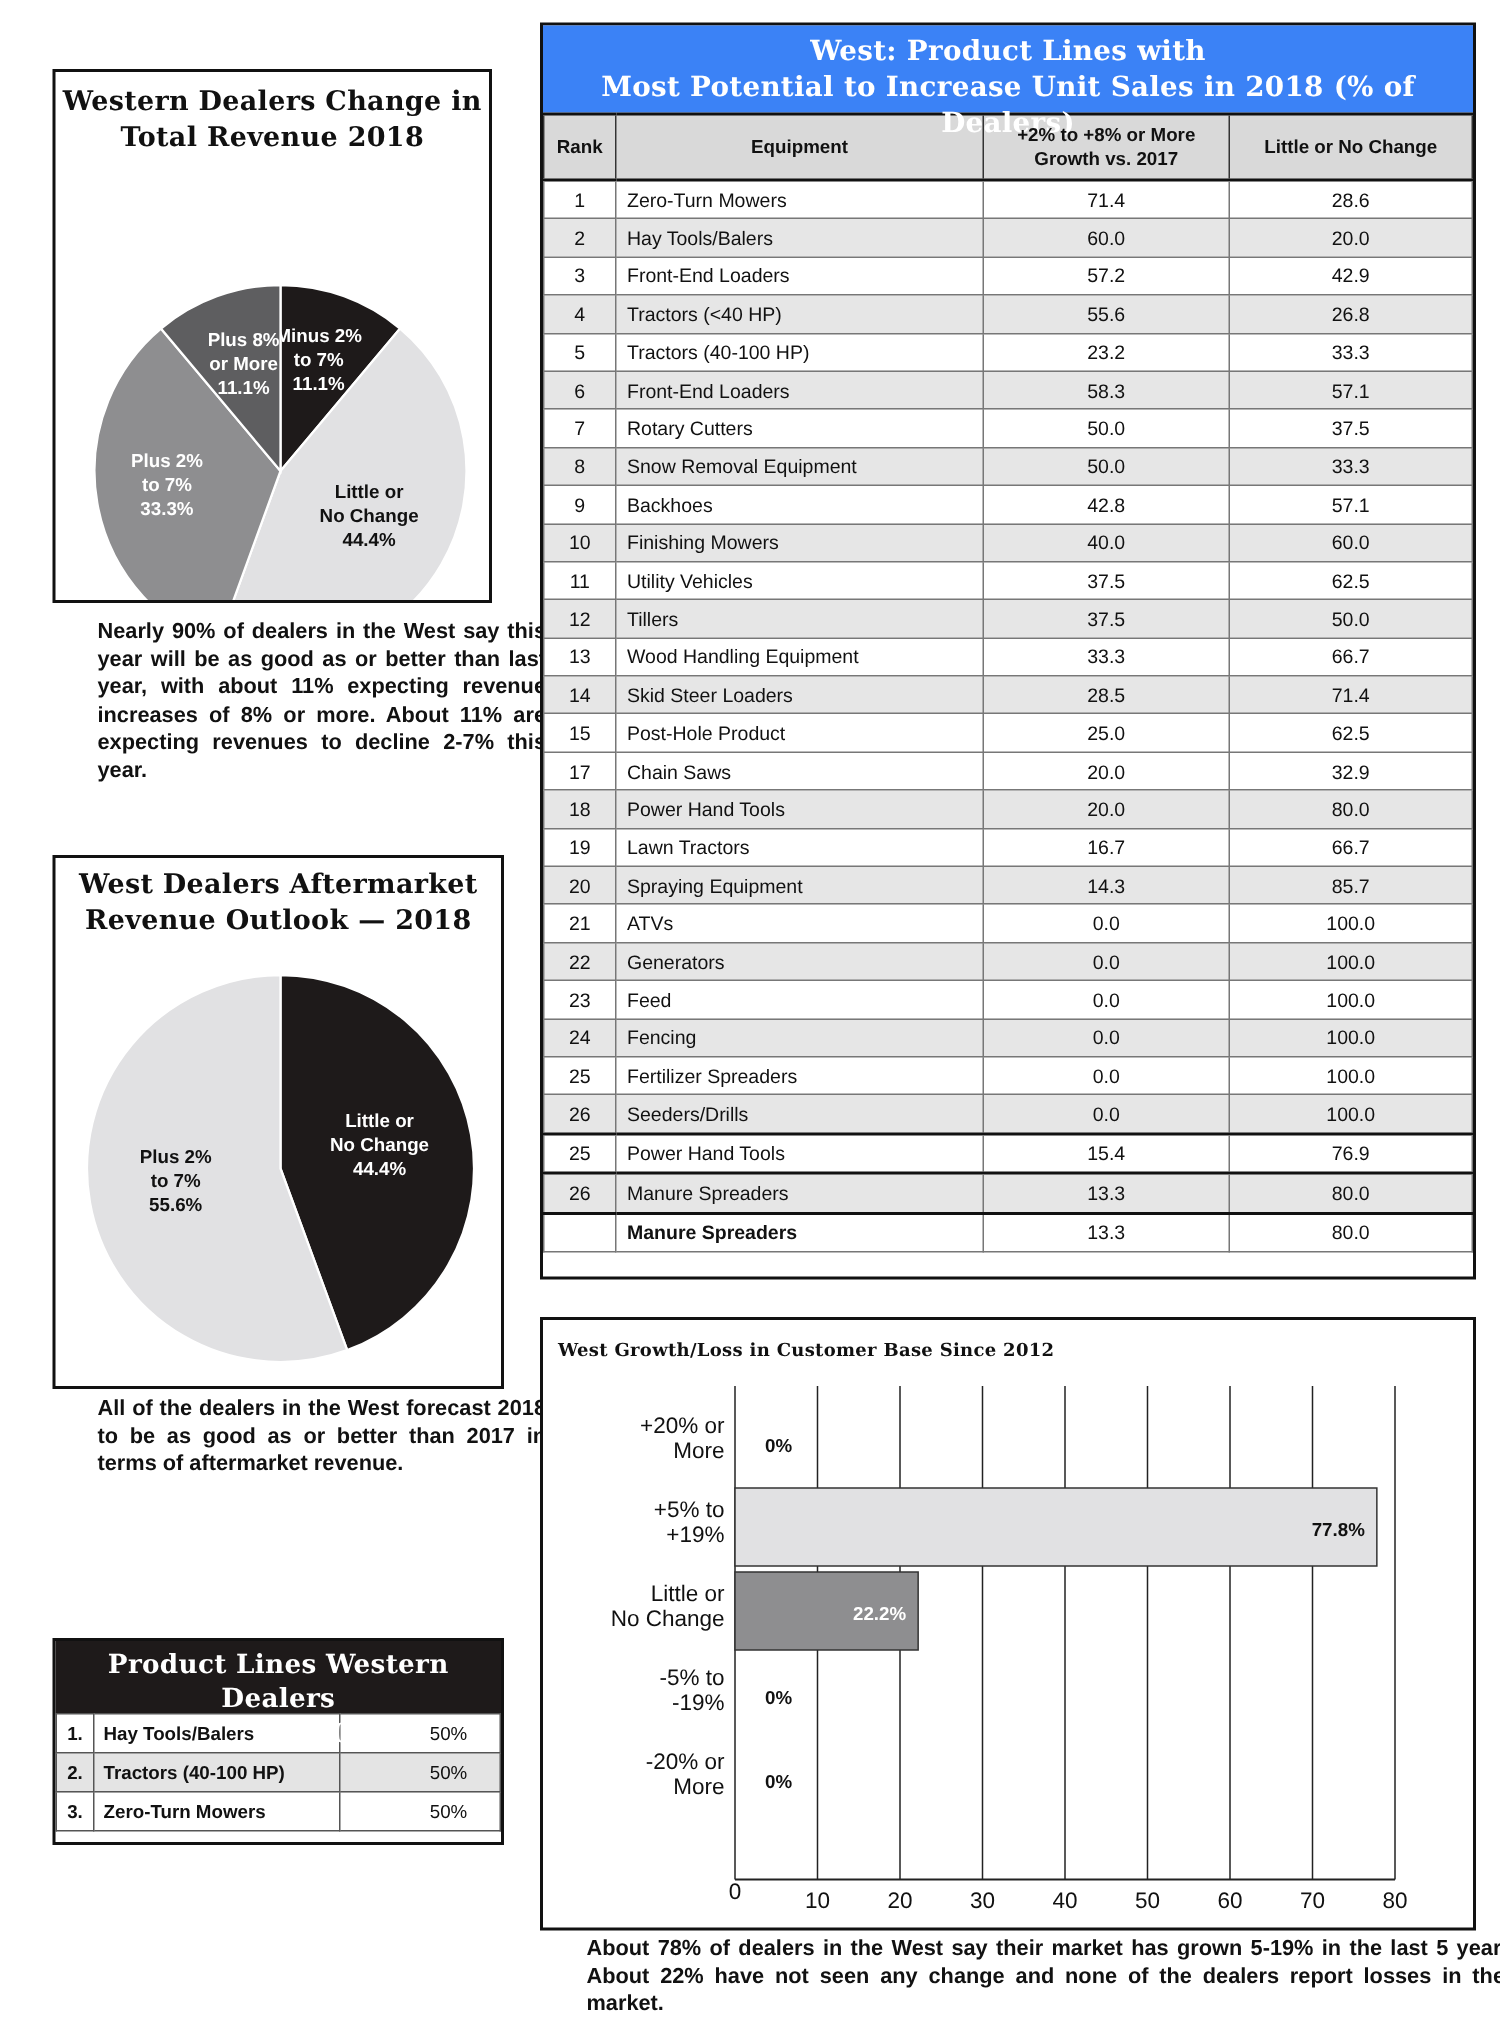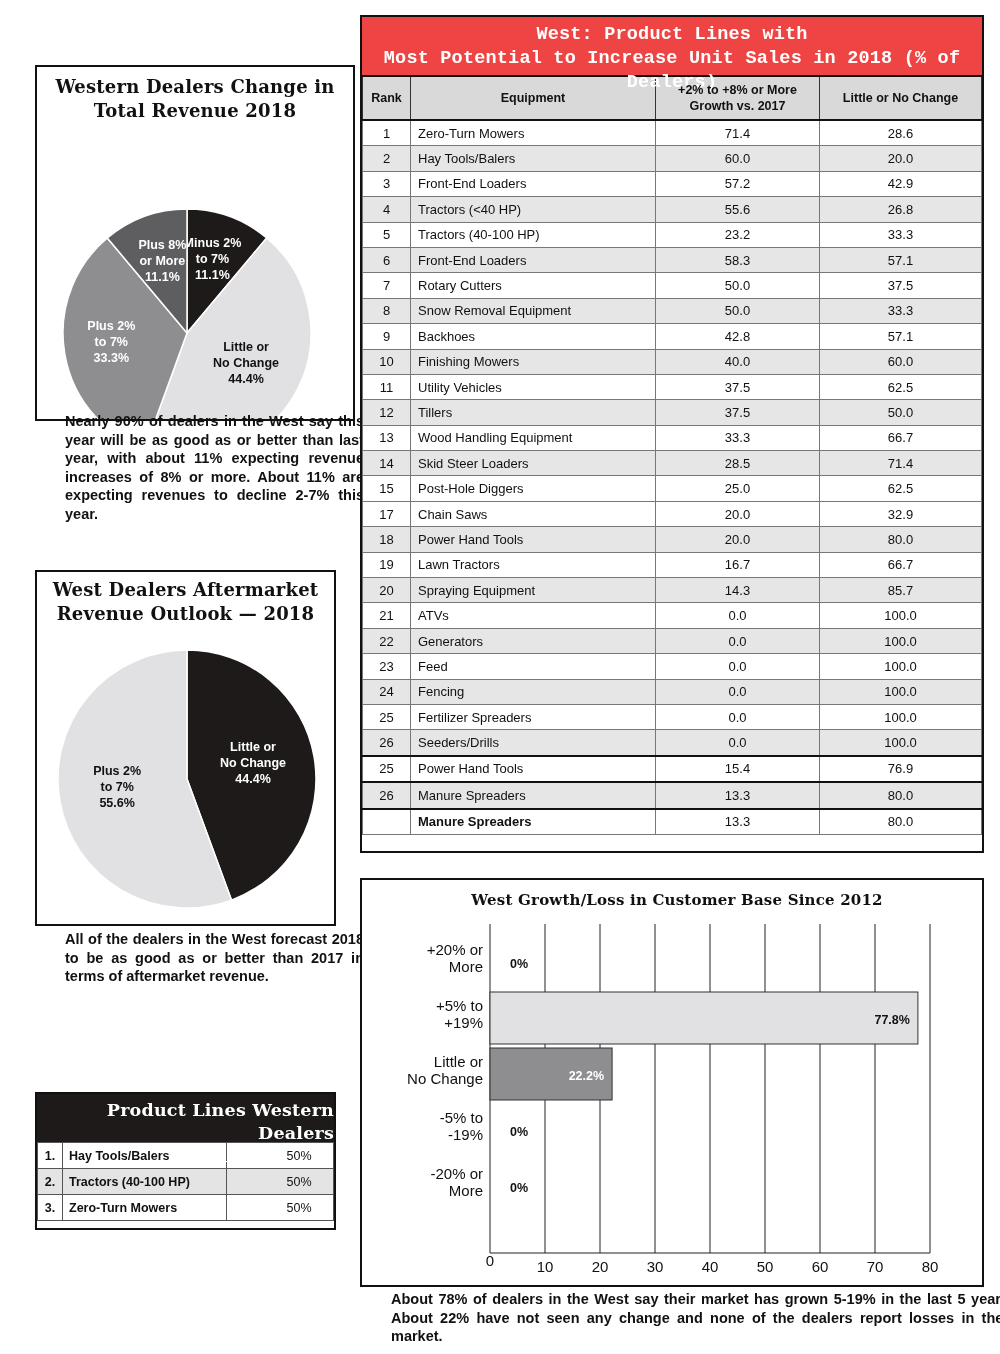--- a/index.html
+++ b/index.html
@@ -1,51 +1,51 @@
 <!DOCTYPE html>
 <html><head>
 <meta charset="utf-8">
 <style>
   html,body{margin:0;padding:0;background:#fff;}
   body{width:1000px;height:1354px;position:relative;font-family:"Liberation Sans",sans-serif;color:#111;overflow:hidden;}
   .serif-title{font-family:"DejaVu Serif","Liberation Serif",serif;font-weight:bold;letter-spacing:0.2px;}
   .box{position:absolute;border:2px solid #111;background:#fff;box-sizing:border-box;}
   .caption{position:absolute;font-weight:bold;font-size:14.5px;line-height:18.5px;text-align:justify;color:#111;margin-left:29px;}
   
-  #pie1-box{left:35px;top:65px;width:320px;height:356px;}
+  #pie1-box{left:35px;top:46px;width:293px;height:356px;}
   #pie1-box .title{position:absolute;left:0;right:0;top:8px;text-align:center;font-size:18px;line-height:24px;}
   #pie1-svg{position:absolute;left:0;top:0;}
   #cap1{left:36px;top:412px;width:299px;}
   
   #pie2-box{left:35px;top:570px;width:301px;height:356px;}
   #pie2-box .title{position:absolute;left:0;right:0;top:6px;text-align:center;font-size:18px;line-height:24px;}
   #pie2-svg{position:absolute;left:0;top:0;}
   #cap2{left:36px;top:930px;width:299px;}
   
   #add-box{left:35px;top:1092px;width:301px;height:138px;border-color:#111;}
-  #add-head{background:#1e1a1a;color:#fff;text-align:right;font-size:17.5px;line-height:23px;padding:5px 0 16px 0;height:48px;box-sizing:border-box;}
+  #add-head{background:#1e1a1a;color:#fff;text-align:center;font-size:17.5px;line-height:23px;padding:5px 0 16px 0;height:48px;box-sizing:border-box;}
   #add-table{border-collapse:collapse;width:100%;}
   #add-table td{border:1px solid #555;height:25px;font-size:12.5px;font-weight:bold;padding:0 6px;}
   #add-table tr.alt td{background:#e4e4e4;}
   #add-table td.num{width:24px;text-align:center;padding:0;}
   #add-table td.pct{width:56px;text-align:center;font-weight:normal;padding-left:44px;}
   
   #main-box{left:360px;top:15px;width:624px;height:838px;border:2px solid #111;}
-  #main-head{background:#ef4444;color:#fff;text-align:center;font-size:18.5px;line-height:24px;height:58px;padding-top:6px;box-sizing:border-box;font-family:Liberation Mono, monospace;}
+  #main-head{background:#3b82f6;color:#fff;text-align:center;font-size:18.5px;line-height:24px;height:58px;padding-top:6px;box-sizing:border-box;}
   #main-table{border-collapse:collapse;width:100%;table-layout:fixed;}
   #main-table th{background:#d9d9d9;font-size:12.5px;font-weight:bold;height:40px;border:1px solid #333;border-top:2px solid #111;border-bottom:2px solid #111;line-height:16px;}
   #main-table td{font-size:13px;height:24.4px;border:1px solid #777;padding:0;}
   #main-table tr.alt td{background:#e6e6e6;}
   #main-table td.c{text-align:center;}
   #main-table td.eq{padding-left:7px;}
   #main-table tr.bold td.eq{font-weight:bold;}
   #main-table tr.thick td{border-top:2px solid #111;}
   
   #bar-box{left:360px;top:878px;width:624px;height:409px;}
-  #bar-box .title{position:absolute;left:10px;right:0;top:8px;text-align:center;font-size:15px;line-height:24px;}
+  #bar-box .title{position:absolute;left:10px;right:0;top:8px;text-align:left;font-size:12px;line-height:24px;}
   #bar-svg{position:absolute;left:0;top:0;}
   #cap3{left:362px;top:1290px;width:622px;}
 </style>
 </head>
 <body>
 
 <div class="box" id="pie1-box">
   <div class="title serif-title">
     <div>Western Dealers Change in</div>
     <div>Total Revenue 2018</div>
@@ -206,21 +206,21 @@
           <td class="c">66.7</td>
         </tr>
         <tr class="alt">
           <td class="c">14</td>
           <td class="eq">Skid Steer Loaders</td>
           <td class="c">28.5</td>
           <td class="c">71.4</td>
         </tr>
         <tr class="">
           <td class="c">15</td>
-          <td class="eq">Post-Hole Diggers</td>
+          <td class="eq">Post-Hole Product</td>
           <td class="c">25.0</td>
           <td class="c">62.5</td>
         </tr>
         <tr class="">
           <td class="c">17</td>
           <td class="eq">Chain Saws</td>
           <td class="c">20.0</td>
           <td class="c">32.9</td>
         </tr>
         <tr class="alt">

